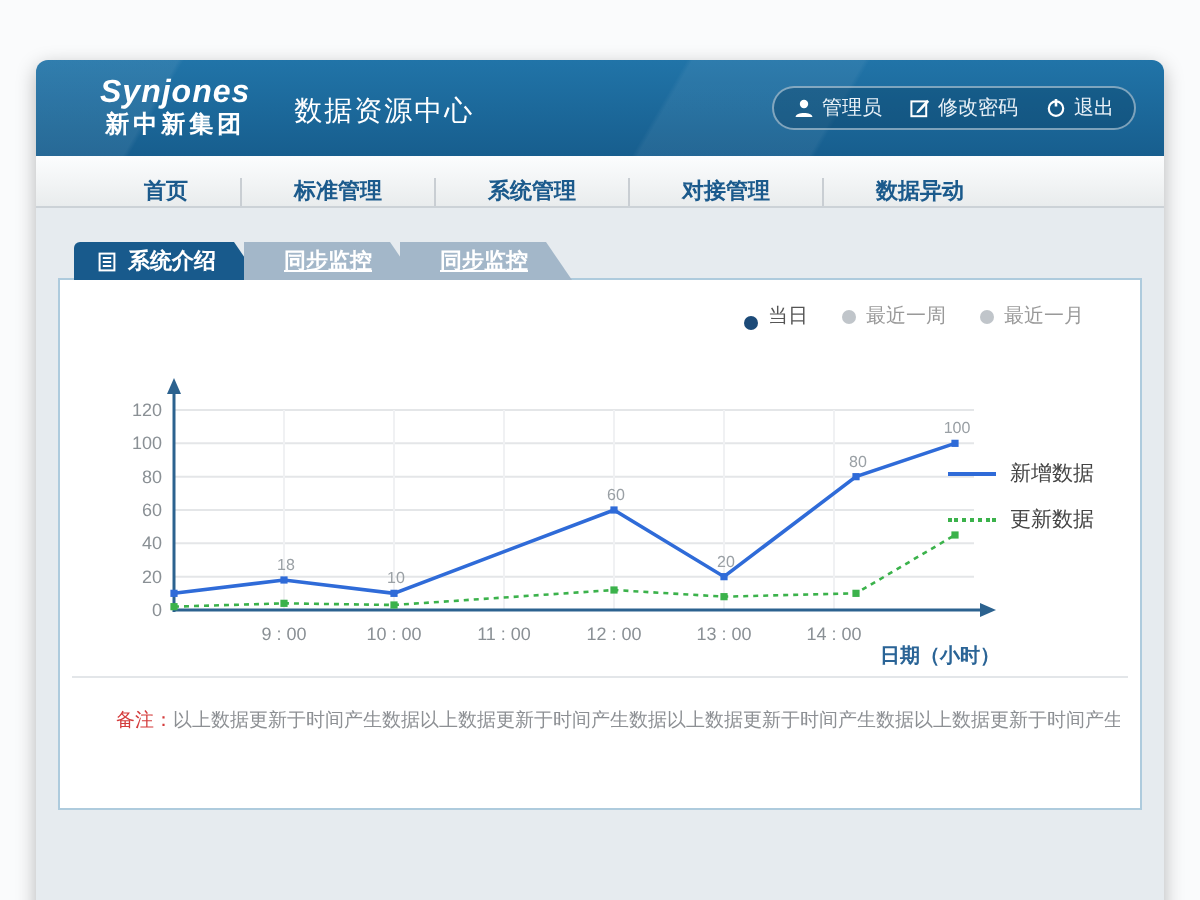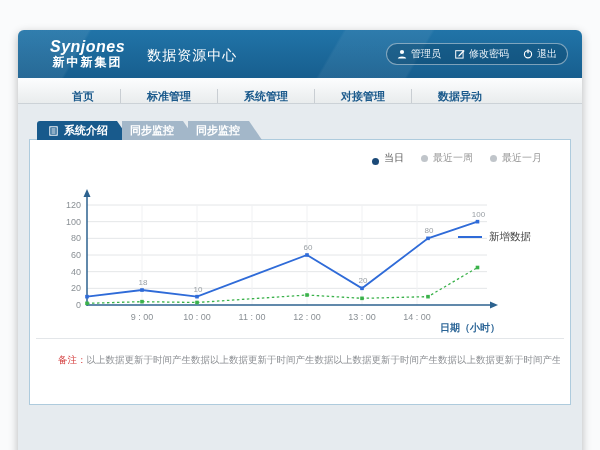--- a/index.html
+++ b/index.html
@@ -29,35 +29,35 @@
   .nav-item { font-size:11px; font-weight:bold; color:#1b5a8c; padding:0 26px; cursor:pointer;
     border-right:1px solid #c9ced3; line-height:14px; }
   .nav-item:last-child { border-right:none; }
 
   
   .content { position:relative; padding:17px 11px 0 11px; }
   .tab-row { display:flex; margin-left:8px; height:19px; position:relative; z-index:2; }
   .tab { color:#fff; font-size:11px; font-weight:bold; display:flex; align-items:center; gap:6px;
     padding:0 22px 0 12px; clip-path:polygon(0 0,calc(100% - 13px) 0,100% 100%,0 100%); cursor:pointer; }
   .tab.active { background:#185a8c; border-radius:3px 0 0 0; }
-  .tab.inactive { background:#a3b7c9; margin-left:-8px; padding-left:8px; }
+  .tab.inactive { background:#a3b7c9; margin-left:-8px; padding-left:20px;text-decoration:underline; }
   .tab svg { display:block; }
 
   .panel { position:relative; background:#fff; border:1px solid #aecbdd; height:266px; margin-top:-1px; }
 
   .radio-row { position:absolute; top:11px; right:28px; display:flex; gap:17px; }
   .radio-option { display:flex; align-items:center; gap:5px; font-size:10px; color:#999; cursor:pointer; }
   .radio-option .dot { width:7px; height:7px; border-radius:50%; background:#c0c5ca; }
   .radio-option.selected { color:#555;align-items:flex-end; }
   .radio-option.selected .dot { background:#1c4a78; }
 
   .y-axis-title { position:absolute; left:27px; top:34px; font-size:11px; color:#2a6496; }
   .chart-svg { position:absolute; left:12px; top:47px; }
 
-  .chart-legend { position:absolute; right:24px; top:90px; width:88px; display:flex; flex-direction:column; gap:9px; }
+  .chart-legend { position:absolute; right:8px; top:90px; width:88px; display:flex; flex-direction:column; gap:9px; }
   .legend-item { display:flex; align-items:center; gap:7px; font-size:10.5px; color:#444; }
   .legend-line { width:24px; border-top-width:2px; }
 
   .note-divider { position:absolute; left:6px; right:6px; top:198px; border-top:1px solid #e3e6e9; }
   .note-row { position:absolute; left:28px; top:214px; right:10px; font-size:9.5px; color:#8d9094;
     white-space:nowrap; overflow:hidden; }
   .note-prefix { color:#d43c3c; }
 </style>
 </head>
 <body>
@@ -200,20 +200,24 @@
           <rect x="384.19999999999993" y="107.86666666666667" width="3.6" height="3.6" fill="#3bb24b"></rect>
           <rect x="433.7" y="78.7" width="3.6" height="3.6" fill="#3bb24b"></rect>
           <text x="458" y="144" text-anchor="end" fill="#2a6496" font-size="10" font-weight="bold">日期（小时）</text>
         </svg>
 
       <div class="chart-legend">
           <div class="legend-item">
             <span class="legend-line" style="border-top-style: solid; border-top-color: rgb(47, 107, 216);"></span>
             <span>新增数据</span>
           </div>
+          <div class="legend-item">
+            <span class="legend-line" style="border-top-style: dotted; border-top-color: rgb(59, 178, 75);"></span>
+            <span>更新数据</span>
+          </div>
         </div>
 
       <div class="note-divider"></div>
       <div class="note-row">
         <span class="note-prefix">备注：</span><span>以上数据更新于时间产生数据以上数据更新于时间产生数据以上数据更新于时间产生数据以上数据更新于时间产生数据以上数据更新于</span>
       </div>
     </div>
   </div>
 
 </div>

